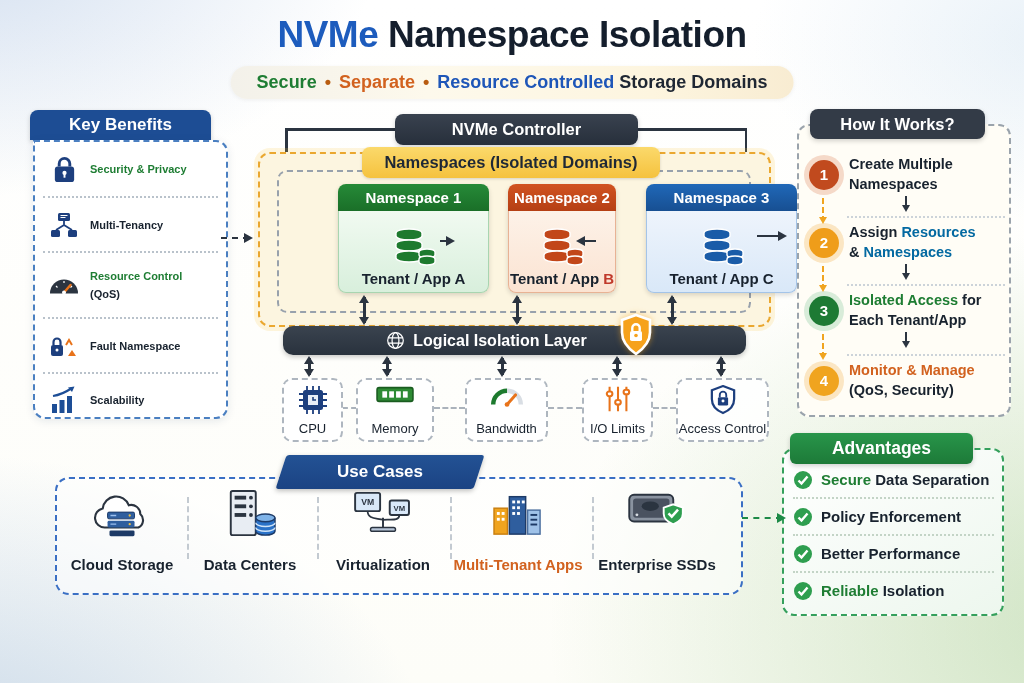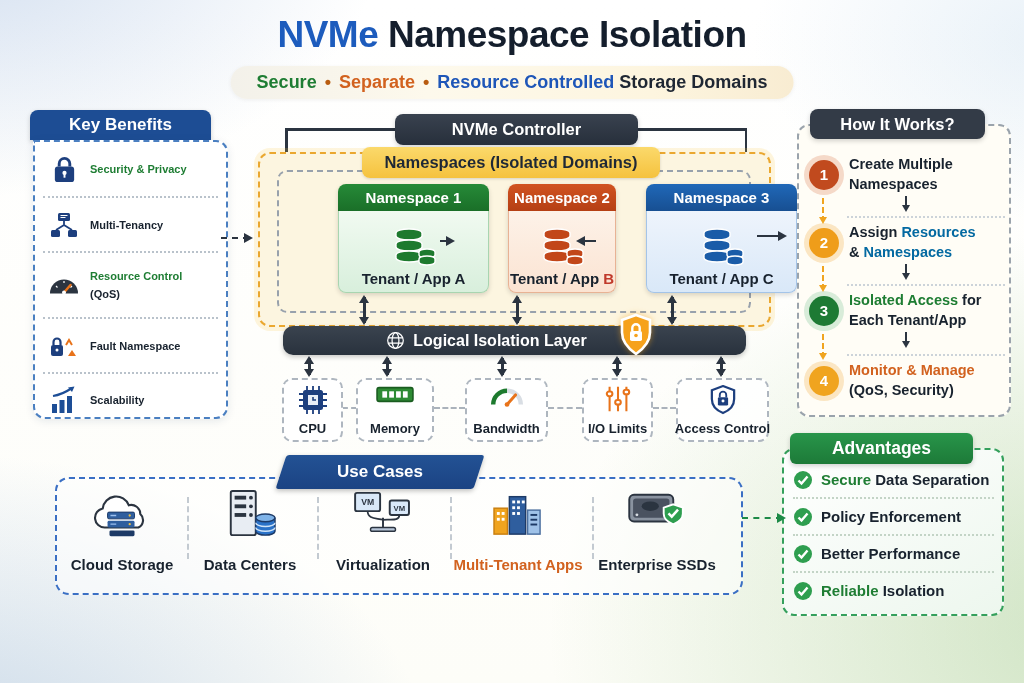--- a/index.html
+++ b/index.html
@@ -37,21 +37,21 @@
   .inner-frame{left:277px;top:170px;width:474px;height:143px;border:2px dashed #98a1ac;border-radius:10px;box-sizing:border-box;}
   .ns-sep{width:0;border-left:2px dashed #98a1ac;}
   .ns-card{border-radius:8px;box-shadow:0 2px 5px rgba(0,0,0,.15);margin-left:48px;}
   .ns-head{height:27px;line-height:27px;text-align:center;color:#fff;font-size:15px;font-weight:700;border-radius:8px 8px 0 0;}
   .ns-body{height:82px;border-radius:0 0 8px 8px;display:flex;flex-direction:column;align-items:center;justify-content:flex-end;padding-bottom:4px;box-sizing:border-box;}
   .ns-tenant{font-size:15px;font-weight:700;color:#18222e;line-height:18px;}
   .ltr-red{color:#c0392b;}
   .bar{left:283px;top:326px;width:463px;height:29px;background:linear-gradient(#3a434f,#29323d);border-radius:10px;display:flex;align-items:center;justify-content:center;gap:8px;color:#fff;font-size:16px;font-weight:700;box-shadow:0 2px 5px rgba(0,0,0,.22);padding-right:56px;box-sizing:border-box;}
   .shield-badge{left:618px;top:313px;filter:drop-shadow(0 0 3px rgba(246,162,28,.55));}
   .res-box{top:378px;height:64px;background:rgba(255,255,255,.85);border:2px dashed #aeb6bf;border-radius:10px;box-sizing:border-box;display:flex;flex-direction:column;align-items:center;justify-content:space-between;padding:5px 2px 4px;}
-  .res-label{font-size:13px;font-weight:700;white-space:nowrap;}
+  .res-label{font-size:13px;font-weight:400;white-space:nowrap;}
   .rconn{top:407px;height:0;border-top:2px dashed #aab2bb;}
   
   .harrow{height:0;border-top:2.5px dashed #2b3440;}
   .harrow.solid{border-top-style:solid;}
   .harrow::after{content:"";position:absolute;right:-9px;top:-6.5px;border:5px solid transparent;border-left:9px solid #2b3440;}
   .harrow.toleft::after{right:auto;left:-9px;border-left:none;border-right:9px solid #2b3440;}
   .harrow.green{border-color:#1d8a47;}
   .harrow.green::after{border-left-color:#1d8a47;}
   .dblv{width:3px;background:#2b3440;}
   .dblv::before{content:"";position:absolute;top:-7px;left:-4px;border:5px solid transparent;border-bottom:8px solid #2b3440;}

